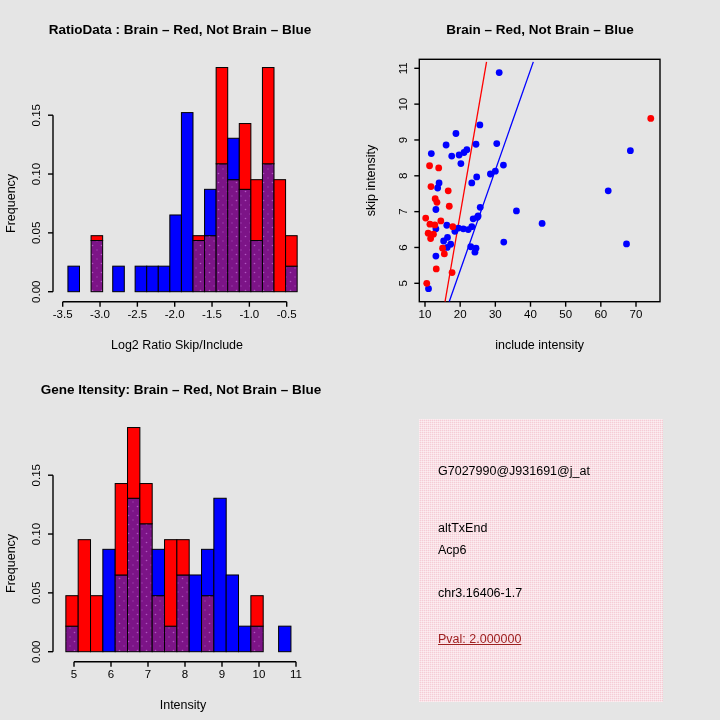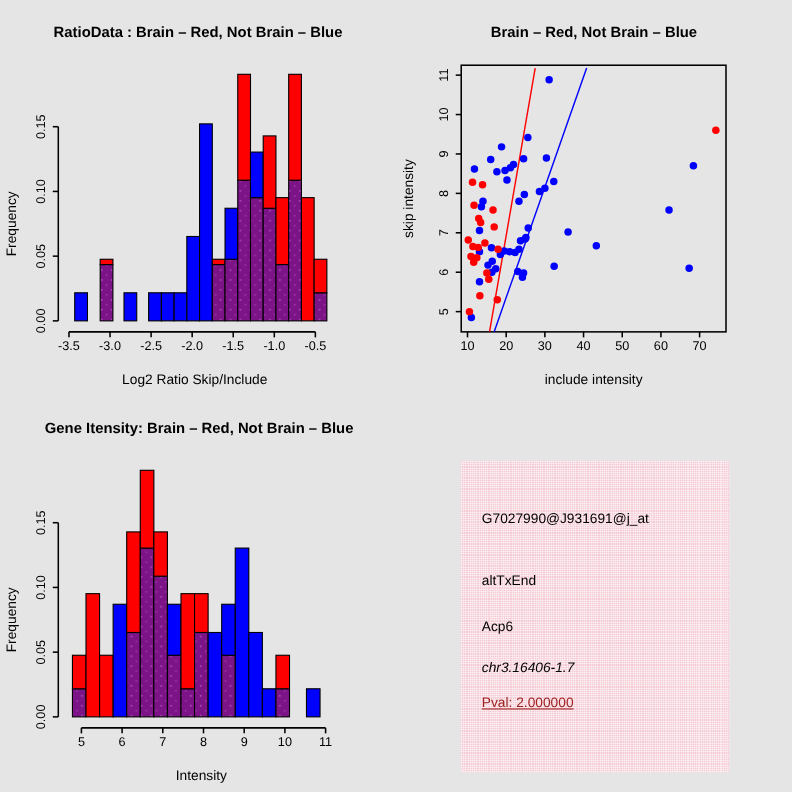--- a/index.html
+++ b/index.html
@@ -11,22 +11,22 @@
   #panel-gene-hist{left:0;top:360px;}
   #panel-info{position:absolute;left:360px;top:360px;width:360px;height:360px;}
   .info-box{position:absolute;left:59px;top:59px;width:244px;height:283px;
             background-color:#f5ccd5;
             background-image:
               repeating-linear-gradient(0deg, rgba(255,255,255,0.45) 0 1px, transparent 1px 2px),
               repeating-linear-gradient(90deg, rgba(255,255,255,0.40) 0 1px, transparent 1px 2px);}
   .info-line{position:absolute;left:19px;height:15px;font-size:12.5px;color:#000;white-space:nowrap;}
   .info-line.l1{top:45px;}
   .info-line.l2{top:102px;}
-  .info-line.l3{top:144px;}
-  .info-line.l4{top:181px;font-style:italic;}
+  .info-line.l3{top:124px;}
+  .info-line.l4{top:167px;}
   .info-line.l5{top:213px;}
   svg text{font-family:"Liberation Sans","DejaVu Sans",sans-serif;fill:#000000;}
   svg text.chart-title{font-size:13.5px;font-weight:bold;}
   svg text.tick-label{font-size:11.5px;}
   svg text.axis-label{font-size:12.5px;}
 </style>
 </head>
 <body>
 
 <div id="canvas">

